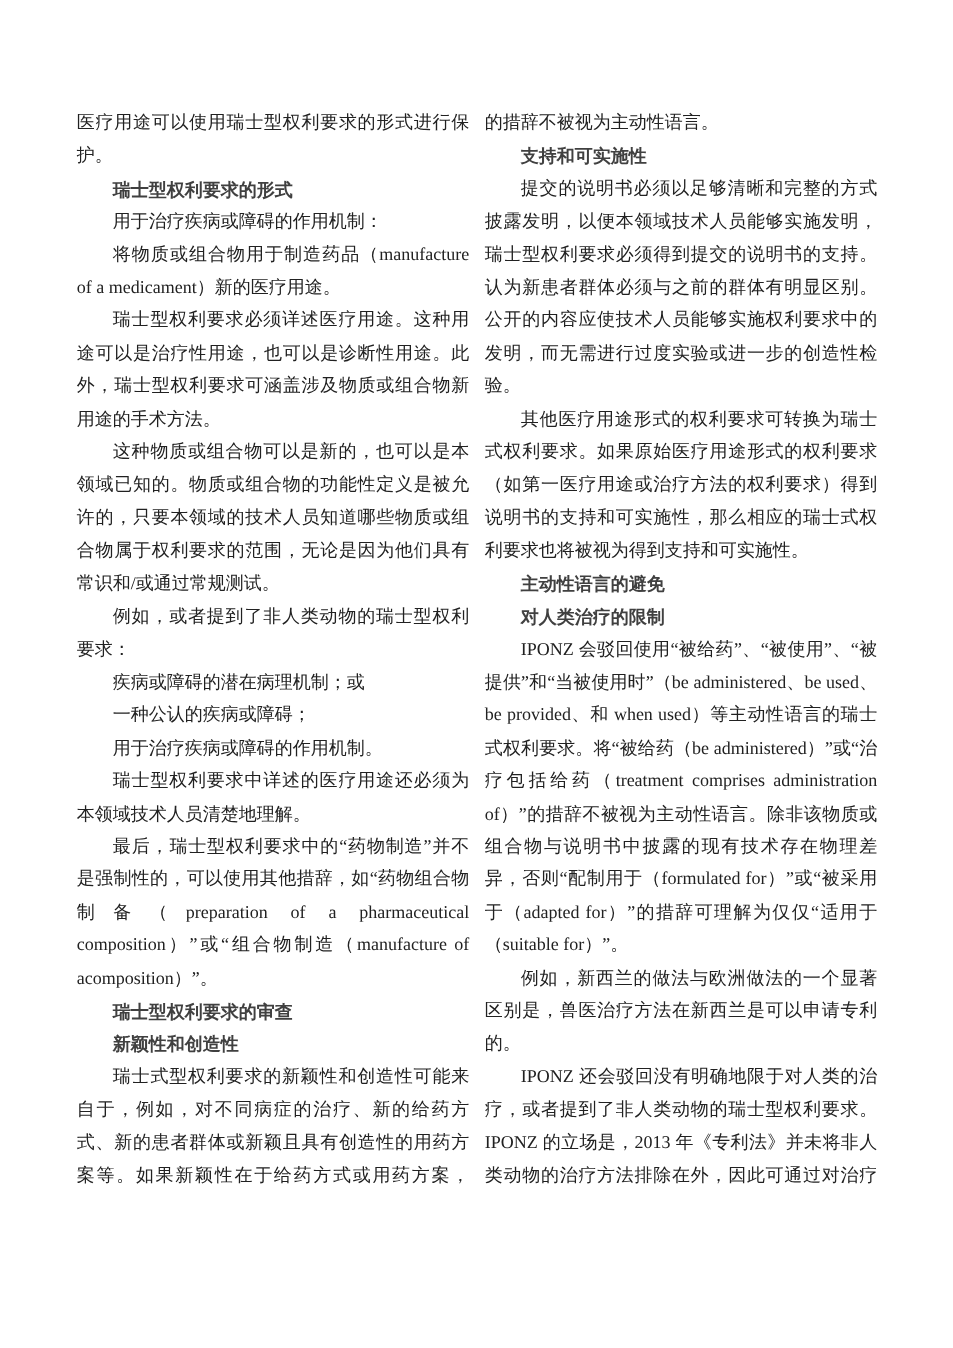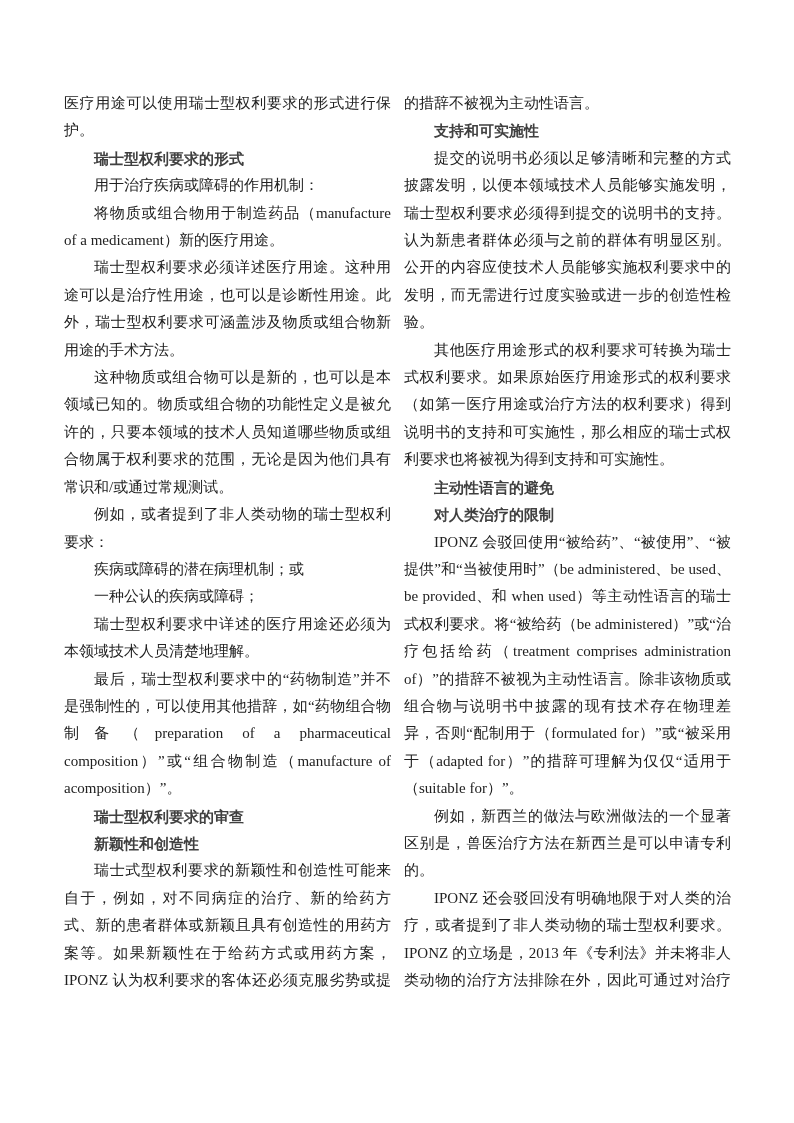--- a/index.html
+++ b/index.html
@@ -88,20 +88,21 @@
     <div class="column">
         <p class="para body">医疗用途可以使用瑞士型权利要求的形式进行保护。</p>
         <p class="para heading">瑞士型权利要求的形式</p>
         <p class="para body-indent">用于治疗疾病或障碍的作用机制：</p>
         <p class="para body-indent">将物质或组合物用于制造药品（manufacture of a medicament）新的医疗用途。</p>
         <p class="para body-indent">瑞士型权利要求必须详述医疗用途。这种用途可以是治疗性用途，也可以是诊断性用途。此外，瑞士型权利要求可涵盖涉及物质或组合物新用途的手术方法。</p>
         <p class="para body-indent">这种物质或组合物可以是新的，也可以是本领域已知的。物质或组合物的功能性定义是被允许的，只要本领域的技术人员知道哪些物质或组合物属于权利要求的范围，无论是因为他们具有常识和/或通过常规测试。</p>
         <p class="para body-indent">例如，或者提到了非人类动物的瑞士型权利要求：</p>
         <p class="para body-indent">疾病或障碍的潜在病理机制；或</p>
         <p class="para body-indent">一种公认的疾病或障碍；</p>
+        <p class="para body-indent">用于治疗疾病或障碍的作用机制。</p>
         <p class="para body-indent">瑞士型权利要求中详述的医疗用途还必须为本领域技术人员清楚地理解。</p>
         <p class="para body-indent">最后，瑞士型权利要求中的“药物制造”并不是强制性的，可以使用其他措辞，如“药物组合物制备（preparation of a pharmaceutical composition）”或“组合物制造（manufacture of acomposition）”。</p>
         <p class="para heading">瑞士型权利要求的审查</p>
         <p class="para heading">新颖性和创造性</p>
         <p class="para body-indent">瑞士式型权利要求的新颖性和创造性可能来自于，例如，对不同病症的治疗、新的给药方式、新的患者群体或新颖且具有创造性的用药方案等。如果新颖性在于给药方式或用药方案，IPONZ 认为权利要求的客体还必须克服劣势或提供优于现有技术的优势，才具有创造性。对于新的患者群体，IPONZ 认为新患者群体必须与之前的群体有明显区别，并</p>
       </div>
     <div class="column">
         <p class="para body">的措辞不被视为主动性语言。</p>
         <p class="para heading">支持和可实施性</p>
         <p class="para body-indent">提交的说明书必须以足够清晰和完整的方式披露发明，以便本领域技术人员能够实施发明，瑞士型权利要求必须得到提交的说明书的支持。认为新患者群体必须与之前的群体有明显区别。公开的内容应使技术人员能够实施权利要求中的发明，而无需进行过度实验或进一步的创造性检验。</p>

